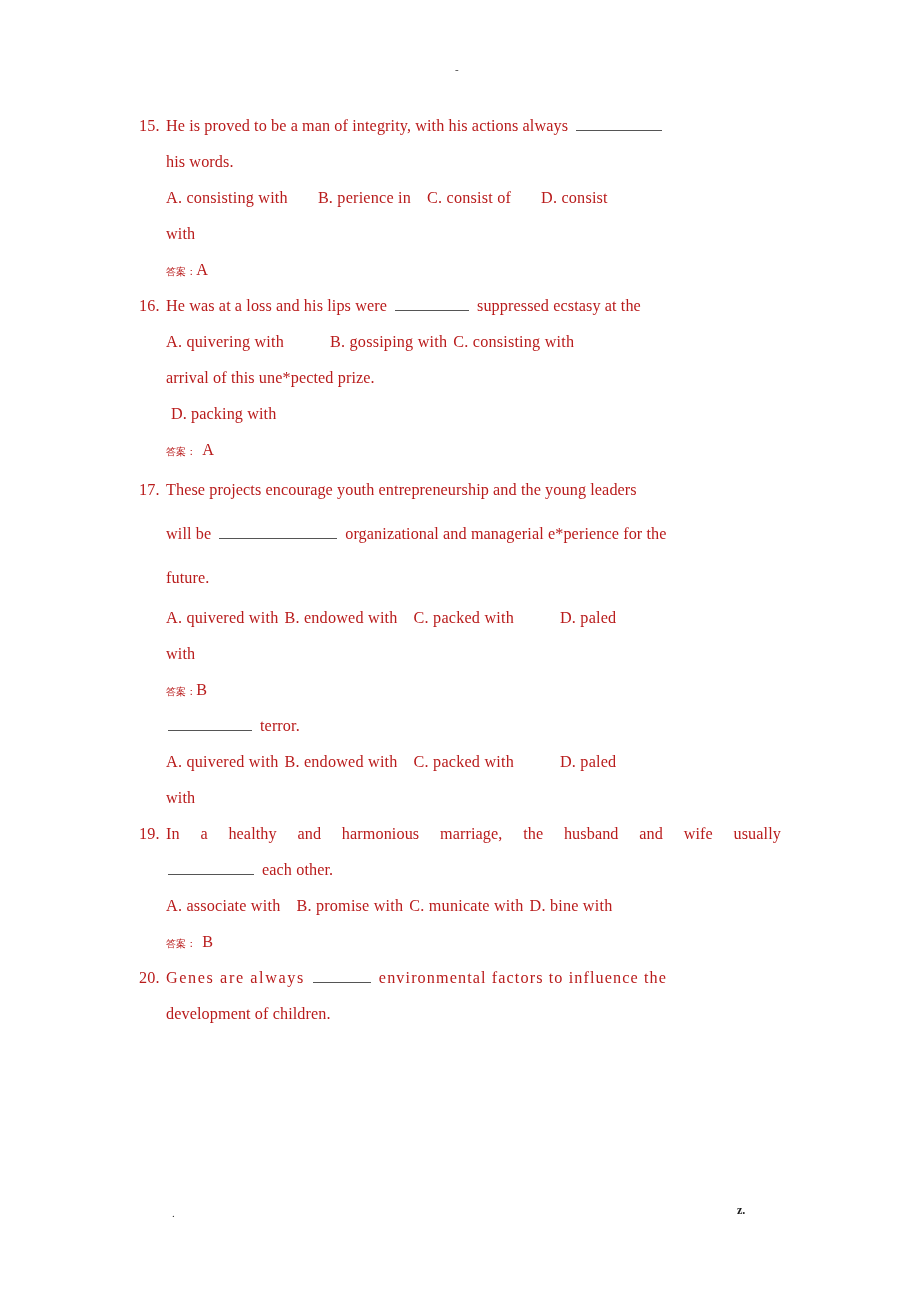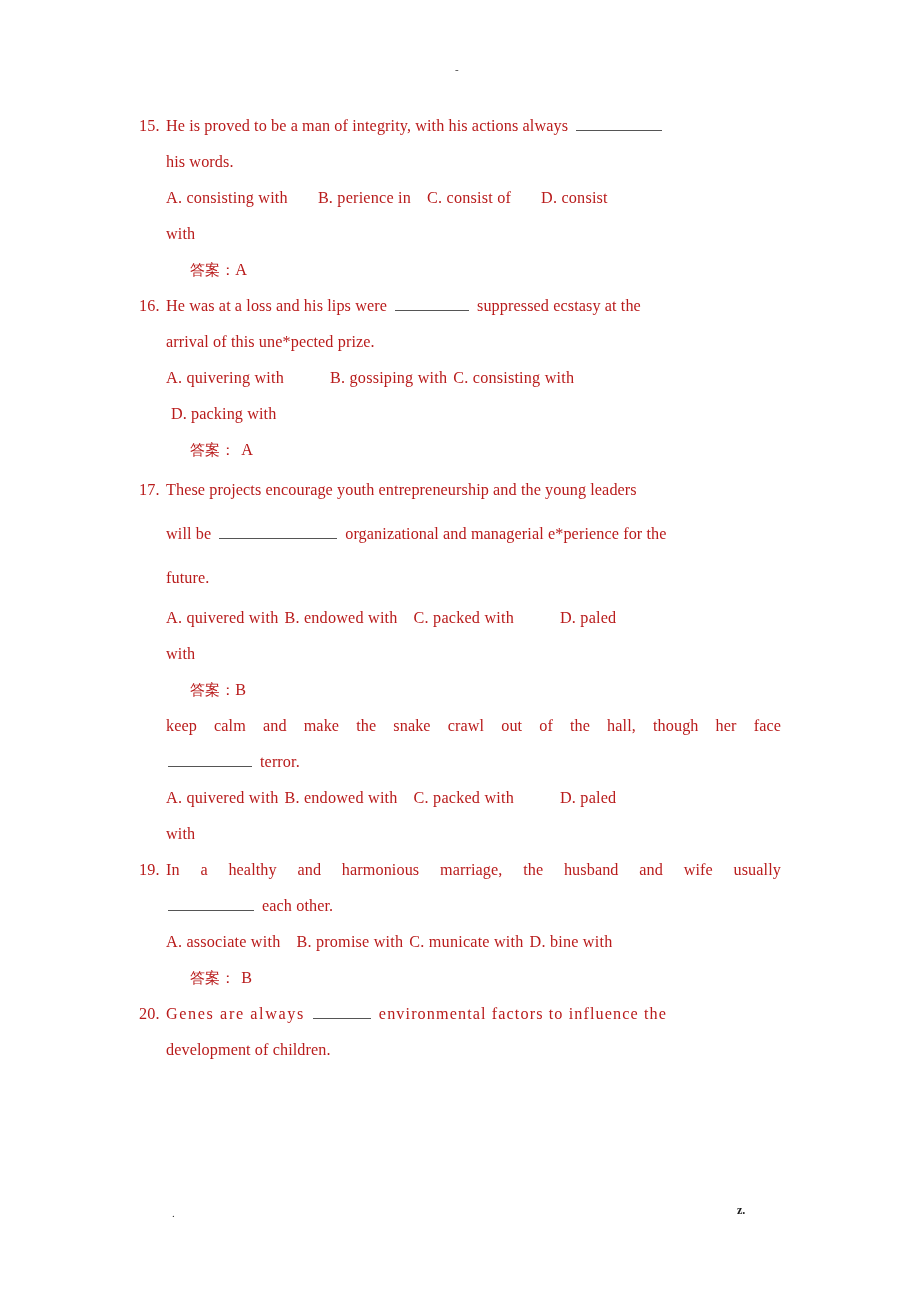--- a/index.html
+++ b/index.html
@@ -118,22 +118,21 @@
     margin: 0 2px;
   }
   .blank.w1 { width: 86px; }
   .blank.w2 { width: 74px; }
   .blank.w3 { width: 118px; }
   .blank.w5 { width: 84px; }
   .blank.w6 { width: 58px; }
 
   .cjk {
     font-family: "DejaVu Sans", "Liberation Sans", sans-serif;
-    font-size: 15px;
-    margin-left: 24px;
+    font-size: 10px;
   }
 
   .opt-row {
     letter-spacing: 0.2px;
   }
 </style>
 </head>
 <body>
 
 <div class="page">
@@ -157,25 +156,25 @@
       </div>
       <div class="line cont">
         <span class="cjk">答案：</span><span>A</span>
       </div>
     </div>
 
     <div class="qblock">
       <div class="line first">
         <span class="qnum">16.</span><span>He was at a loss and his lips were</span><span class="sp-sm"></span><span class="blank w2"></span><span class="sp-sm"></span><span>suppressed ecstasy at the</span>
       </div>
+      <div class="line cont opt-row">
+        <span>A. quivering with</span><span class="sp-xl"></span><span>B. gossiping with</span><span class="sp-sm"></span><span>C. consisting with</span>
+      </div>
       <div class="line cont">
         <span>arrival of this une*pected prize.</span>
-      </div>
-      <div class="line cont opt-row">
-        <span>A. quivering with</span><span class="sp-xl"></span><span>B. gossiping with</span><span class="sp-sm"></span><span>C. consisting with</span>
       </div>
       <div class="line cont" style="padding-left:32px;">
         <span>D. packing with</span>
       </div>
       <div class="line cont">
         <span class="cjk">答案：</span><span class="sp-sm"></span><span>A</span>
       </div>
     </div>
 
     <div class="qblock loose">
@@ -194,23 +193,20 @@
       <div class="line cont" style="line-height:36px;height:36px;">
         <span>with</span>
       </div>
       <div class="line cont" style="line-height:36px;height:36px;">
         <span class="cjk">答案：</span><span>B</span>
       </div>
     </div>
 
     <div class="qblock">
       <div class="line cont">
-        <span class="stretch stretch-block" style="display:block;width:615px;text-align:justify;text-align-last:justify;">keep calm and make the snake crawl out of the hall, though her face</span>
-      </div>
-      <div class="line cont">
         <span class="blank w5"></span><span class="sp-sm"></span><span>terror.</span>
       </div>
       <div class="line cont opt-row">
         <span>A. quivered with</span><span class="sp-sm"></span><span>B. endowed with</span><span class="sp-md"></span><span>C. packed with</span><span class="sp-xl"></span><span>D.    paled</span>
       </div>
       <div class="line cont">
         <span>with</span>
       </div>
     </div>
 

